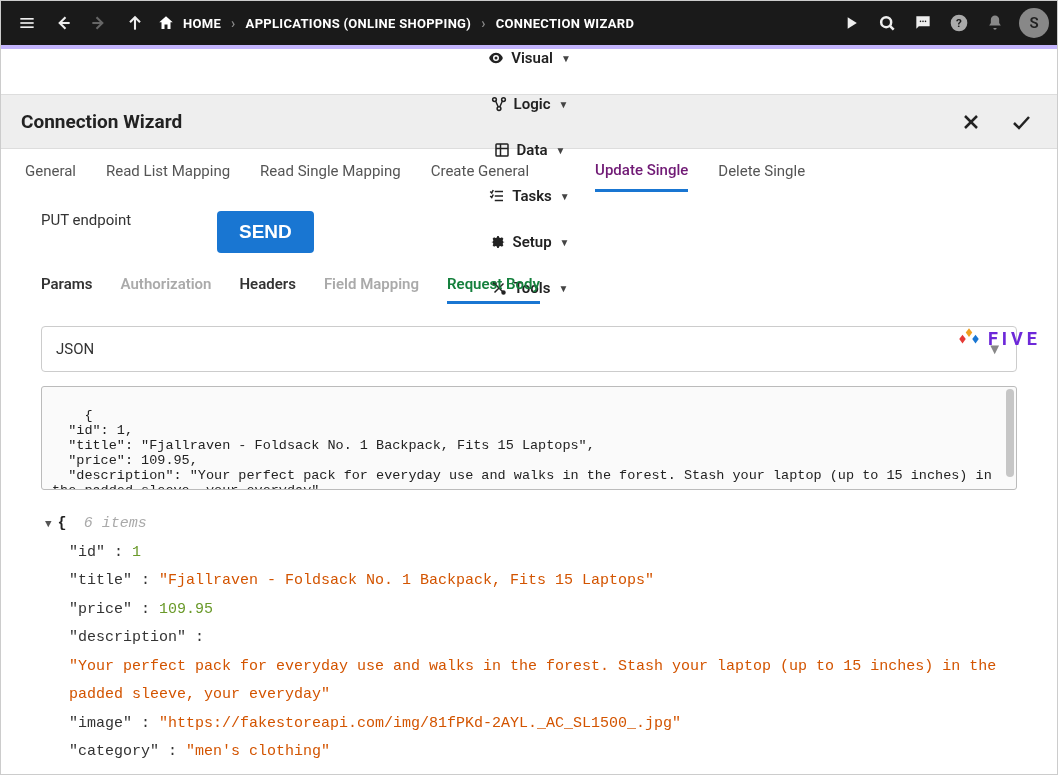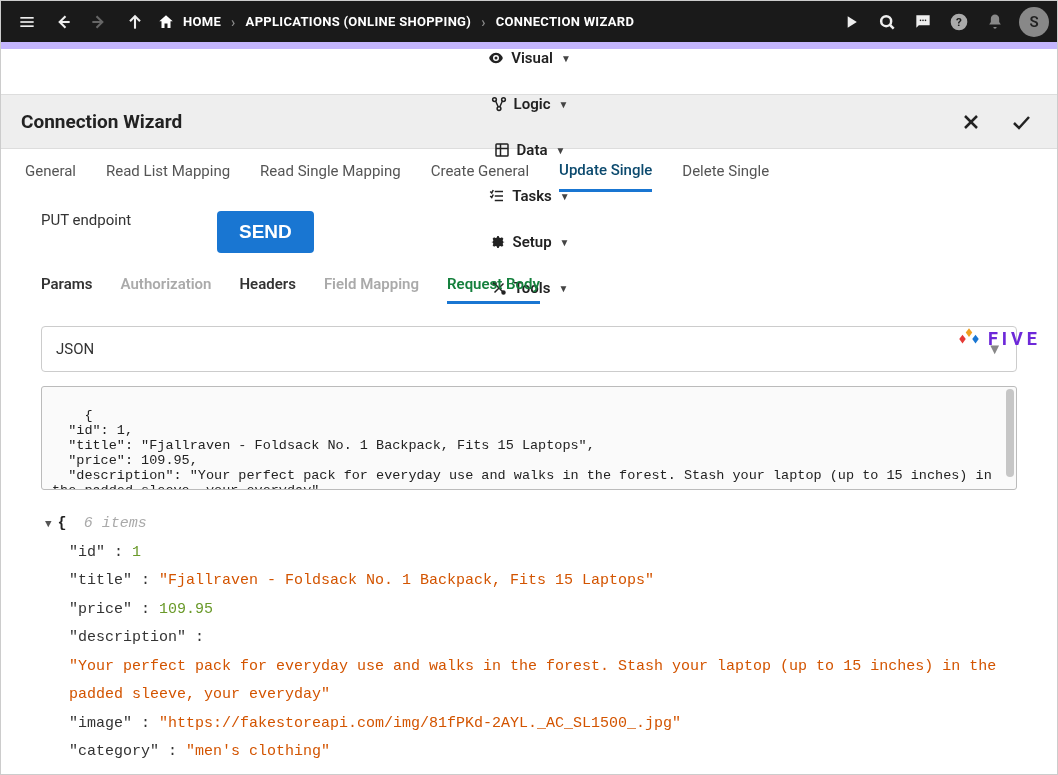--- a/index.html
+++ b/index.html
@@ -12,21 +12,21 @@
     border: 1px solid #ccc;
   }
   
   .topbar {
     background: #1a1a1a;
     height: 48px;
     display: flex;
     align-items: center;
     padding: 0 8px;
     color: #fff;
-    border-bottom: 7px solid #c4b5fd;
+    border-bottom: 4px solid #c4b5fd;
   }
   .topbar .spacer { flex: 1; }
   .tb-icon {
     width: 36px; height: 36px;
     display: flex; align-items: center; justify-content: center;
     cursor: pointer;
     color: #eee;
     border-radius: 4px;
   }
   .tb-icon svg { width: 20px; height: 20px; }
@@ -80,21 +80,21 @@
   }
   .panel-actions svg{width:24px;height:24px;}
   
   .tabrow {
     display:flex; gap: 30px;
     padding: 0 24px;
     height: 44px; align-items:center;
     font-size: 15px; color:#555;
   }
   .tabrow .tab { cursor:pointer; padding: 10px 0; }
-  .tabrow .tab.active { color:#0c4a6e; border-bottom: 3px solid #1976d2; font-weight:500;}
+  .tabrow .tab.active { color:#701a75; border-bottom: 3px solid #1976d2; font-weight:500;margin-left:36px;}
   
   .content { padding: 18px 40px 0 40px; }
   .row1 { display:flex; gap: 24px; }
   .lbl { font-size:15px; color:#333; width: 128px;}
   .url-input {
     flex:1; height: 42px; border:1px solid #bbb; border-radius:4px;
     padding: 0 12px; font-size:15px; color:#333;
   }
   .send-btn {
     background:#1976d2; color:#fff; border:none; border-radius:4px;

